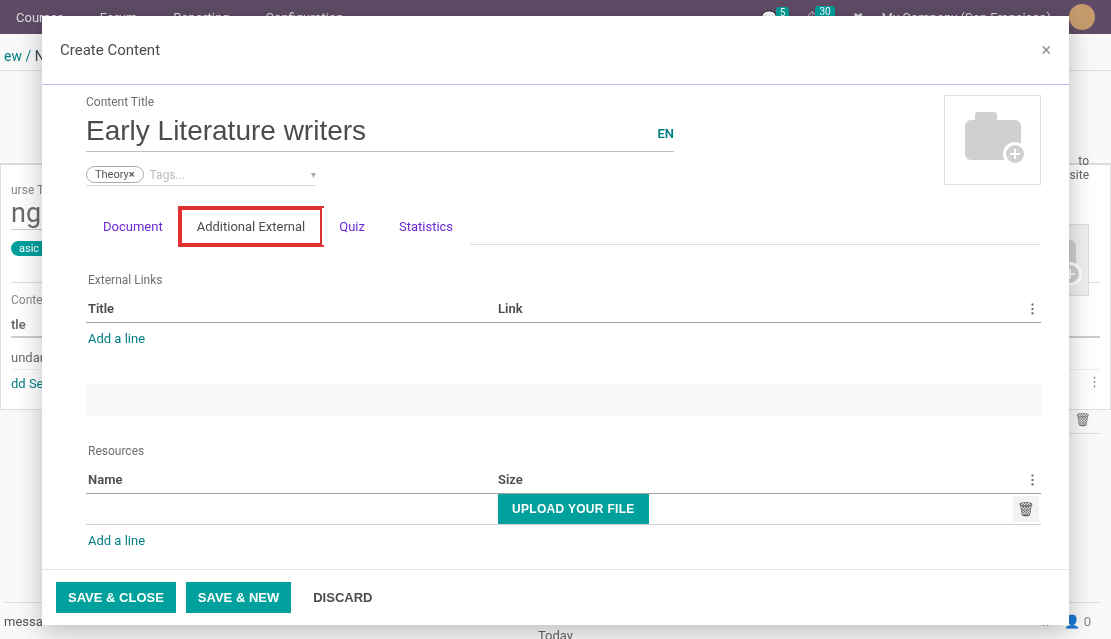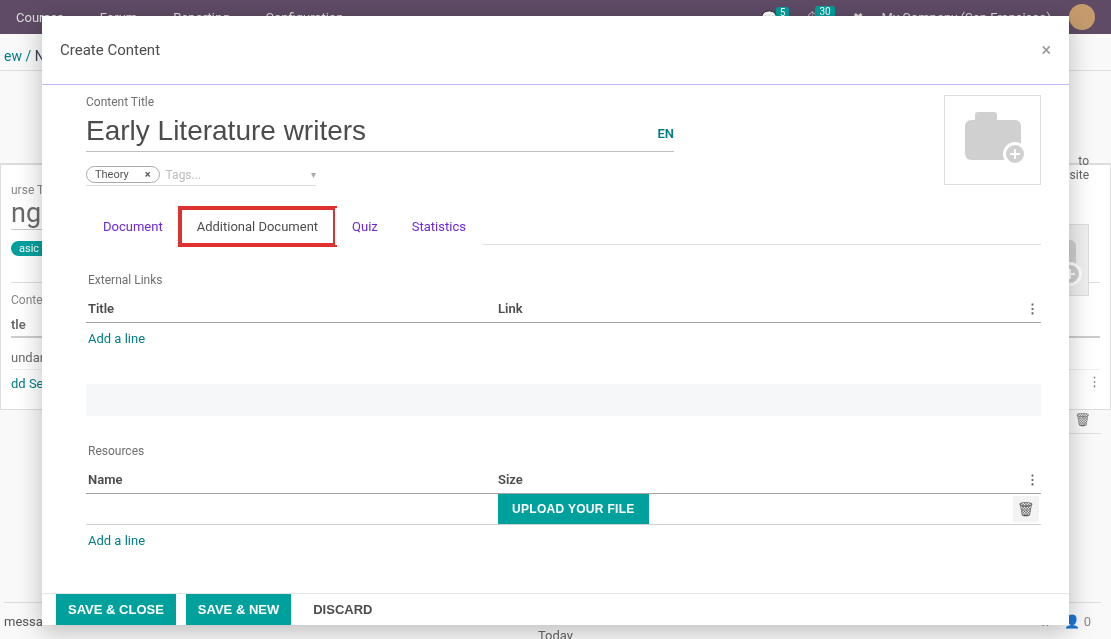--- a/index.html
+++ b/index.html
@@ -20,21 +20,21 @@
 .modal-close{margin-left:auto;color:#999;font-size:18px;line-height:1;cursor:pointer}
 .modal-body{flex:1;overflow-y:auto;padding:10px 28px 20px 44px;position:relative}
 .modal-body::-webkit-scrollbar{width:12px}
 .modal-body::-webkit-scrollbar-track{background:#f0f0f0}
 .modal-body::-webkit-scrollbar-thumb{background:#c0c0c0}
 .field-label{font-size:12px;color:#6f6f6f;margin-bottom:2px;display:block}
 .title-row{display:flex;align-items:flex-end;gap:18px;border-bottom:1px solid #bfbfbf;max-width:588px}
 .title-input{font-size:28px;font-weight:400;border:none;outline:none;padding:4px 0;flex:1;color:#4c4c4c;background:transparent}
 .lang-badge{color:#017e84;font-size:13px;font-weight:600;padding-bottom:10px}
 .tags-row{margin-top:14px;display:flex;align-items:center;gap:6px;border-bottom:1px solid #dcdcdc;max-width:230px;padding-bottom:2px}
-.tag-chip{border:1px solid #aaa;border-radius:10px;padding:1px 8px;font-size:11px;color:#555;display:inline-flex;align-items:flex-start;gap:16px}
+.tag-chip{border:1px solid #aaa;border-radius:10px;padding:1px 8px;font-size:11px;color:#555;display:inline-flex;align-items:flex-start;gap:0}
 .tag-chip .x{font-weight:bold;color:#555}
 .tags-placeholder{color:#bbb;font-size:12px;flex:1}
 .tags-caret{color:#aaa;font-size:10px}
 .cover{position:absolute;right:28px;top:10px;width:95px;height:88px;border:1px solid #ddd;display:flex;align-items:center;justify-content:center}
 .camera{position:relative;width:56px;height:40px;background:#d0d0d0;border-radius:6px}
 .camera::before{content:"";position:absolute;top:-8px;left:10px;width:22px;height:10px;background:#d0d0d0;border-radius:3px 3px 0 0}
 .camera .plus{position:absolute;right:-6px;bottom:-6px;width:24px;height:24px;border-radius:50%;background:#d0d0d0;border:3px solid #fff;box-sizing:border-box}
 .camera .plus::before,.camera .plus::after{content:"";position:absolute;background:#fff;left:50%;top:50%;transform:translate(-50%,-50%)}
 .camera .plus::before{width:10px;height:2px}
 .camera .plus::after{width:2px;height:10px}
@@ -48,21 +48,21 @@
 .col-title{flex:0 0 410px}
 .col-link{flex:1}
 .col-menu{flex:0 0 24px;text-align:right;color:#666}
 .add-line{color:#017e84;font-size:13px;padding:8px 2px;cursor:pointer}
 .filler{height:32px;background:#f6f7f8;margin-top:30px;border-radius:0}
 .col-name{flex:0 0 410px}
 .col-size{flex:1}
 .row{display:flex;align-items:center;border-bottom:1px solid #d0d0d0;min-height:30px;padding:0 2px}
 .upload-btn{background:#00a09d;color:#fff;font-weight:700;font-size:12px;letter-spacing:.3px;padding:8px 14px;border:none;cursor:pointer}
 .trash{width:26px;height:26px;display:flex;align-items:center;justify-content:center;background:#f3f3f3;color:#555;font-size:14px}
-.modal-footer{display:flex;align-items:center;gap:10px;padding:0 14px;border-top:1px solid #e5e5e5}
+.modal-footer{display:flex;align-items:center;gap:10px;padding:12px 14px;border-top:1px solid #e5e5e5}
 .btn{padding:8px 12px;font-size:13px;font-weight:700;border:none;cursor:pointer}
 .btn-primary{background:#00a09d;color:#fff}
 .btn-link{background:transparent;color:#4c4c4c;font-weight:700}
 .bg-tag{background:#00a09d;color:#fff;border-radius:10px;padding:1px 8px;font-size:11px;display:inline-flex;gap:4px}
 .small-muted{color:#888;font-size:12px}
 .kebab{letter-spacing:0;line-height:1}
 </style>
 </head>
 <body>
 
@@ -150,21 +150,21 @@
     </div>
 
     <div class="cover">
       <div class="camera">
           <div class="plus"></div>
         </div>
     </div>
 
     <div class="tabs">
       <div class="tab">Document</div>
-      <div class="tab active highlight">Additional Document</div>
+      <div class="tab active highlight">Additional External</div>
       <div class="tab">Quiz</div>
       <div class="tab">Statistics</div>
     </div>
 
     <div class="section-label">External Links</div>
     <div class="tbl">
       <div class="tbl-head">
         <div class="col-title">Title</div>
         <div class="col-link">Link</div>
         <div class="col-menu"><span class="kebab">⋮</span></div>

